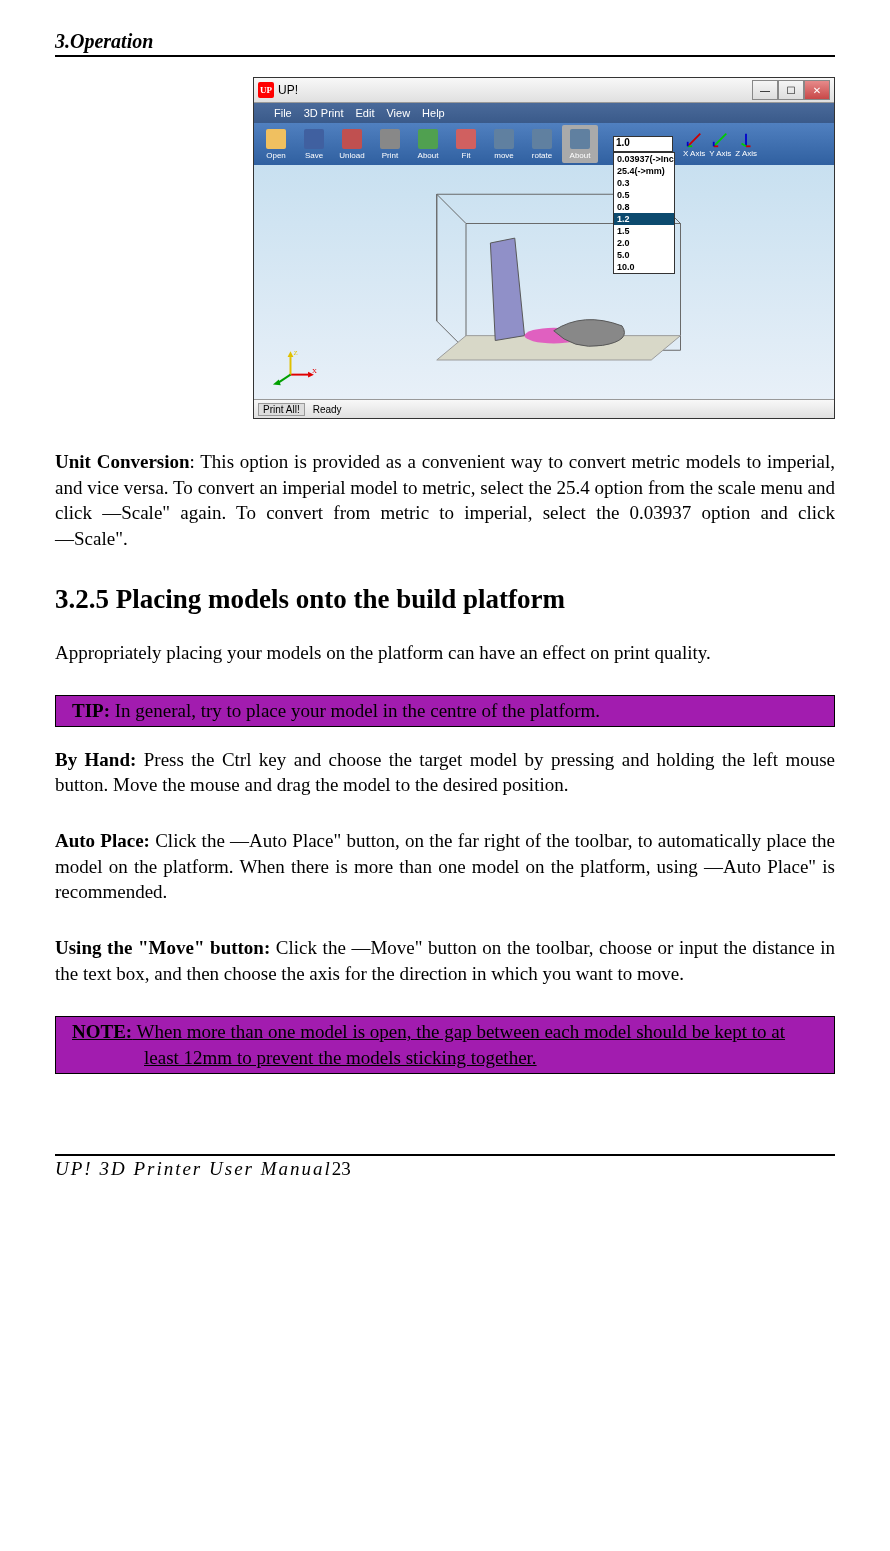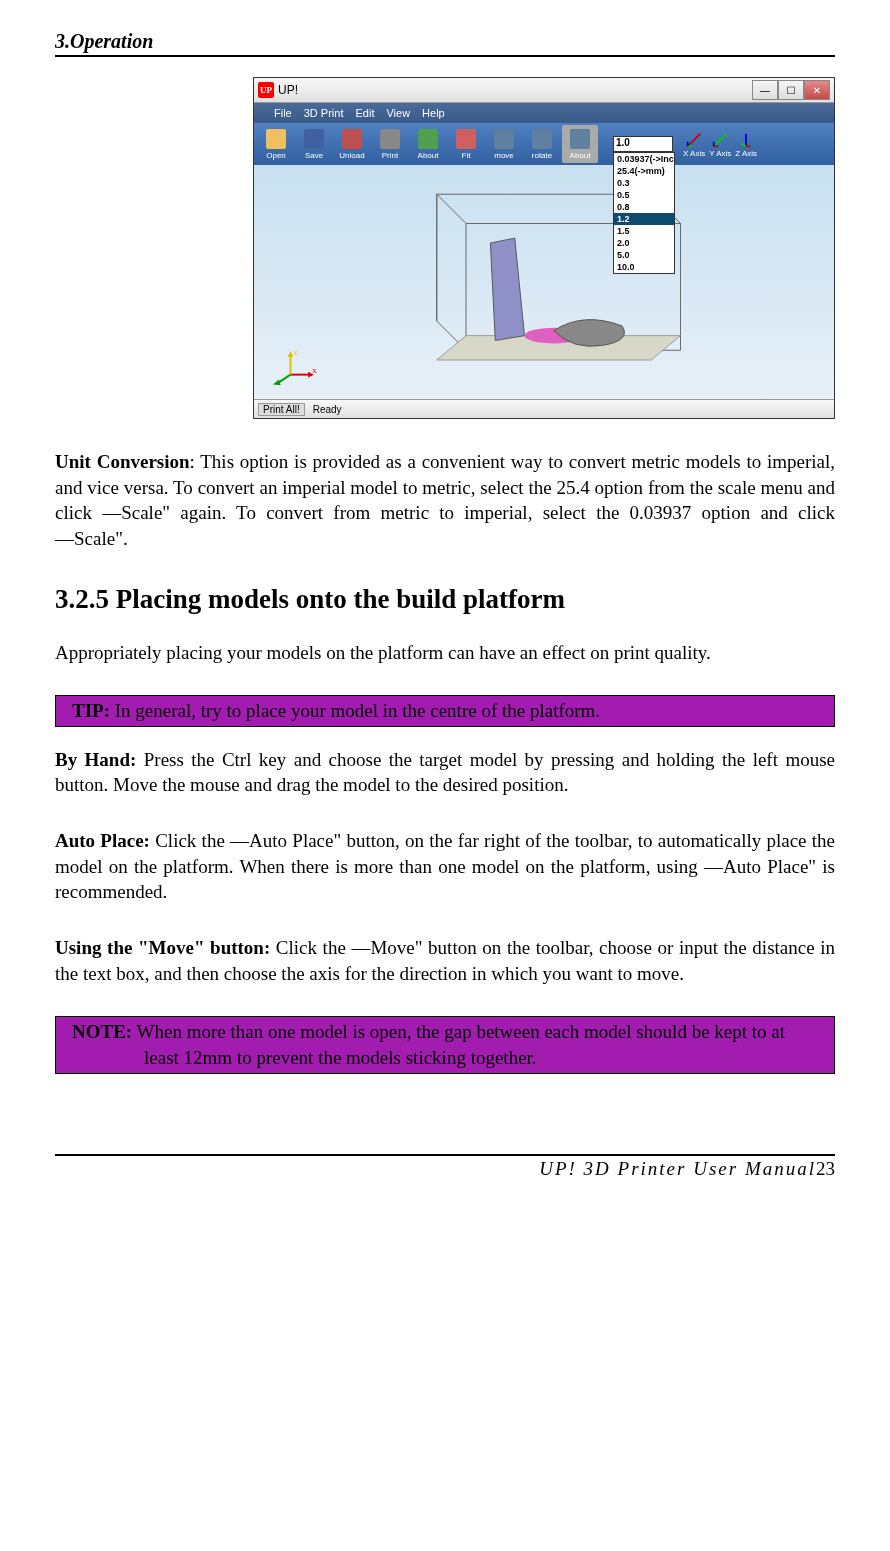--- a/index.html
+++ b/index.html
@@ -220,25 +220,26 @@
       line-height: 1.35;
       margin-bottom: 20px;
     }
     .tip-box b, .note-box b {
       font-weight: bold;
     }
     .note-box .note-content {
       display: block;
       padding-left: 72px;
       text-indent: -72px;
+      text-decoration: underline;
     }
     .footer {
       border-top: 2px solid #000;
       display: flex;
-      justify-content: flex-end;
+      justify-content: flex-start;
       padding-top: 2px;
       margin-top: 80px;
     }
     .footer-left {
       font-style: italic;
       font-size: 19px;
       letter-spacing: 2px;
     }
     .footer-right {
       font-size: 19px;

